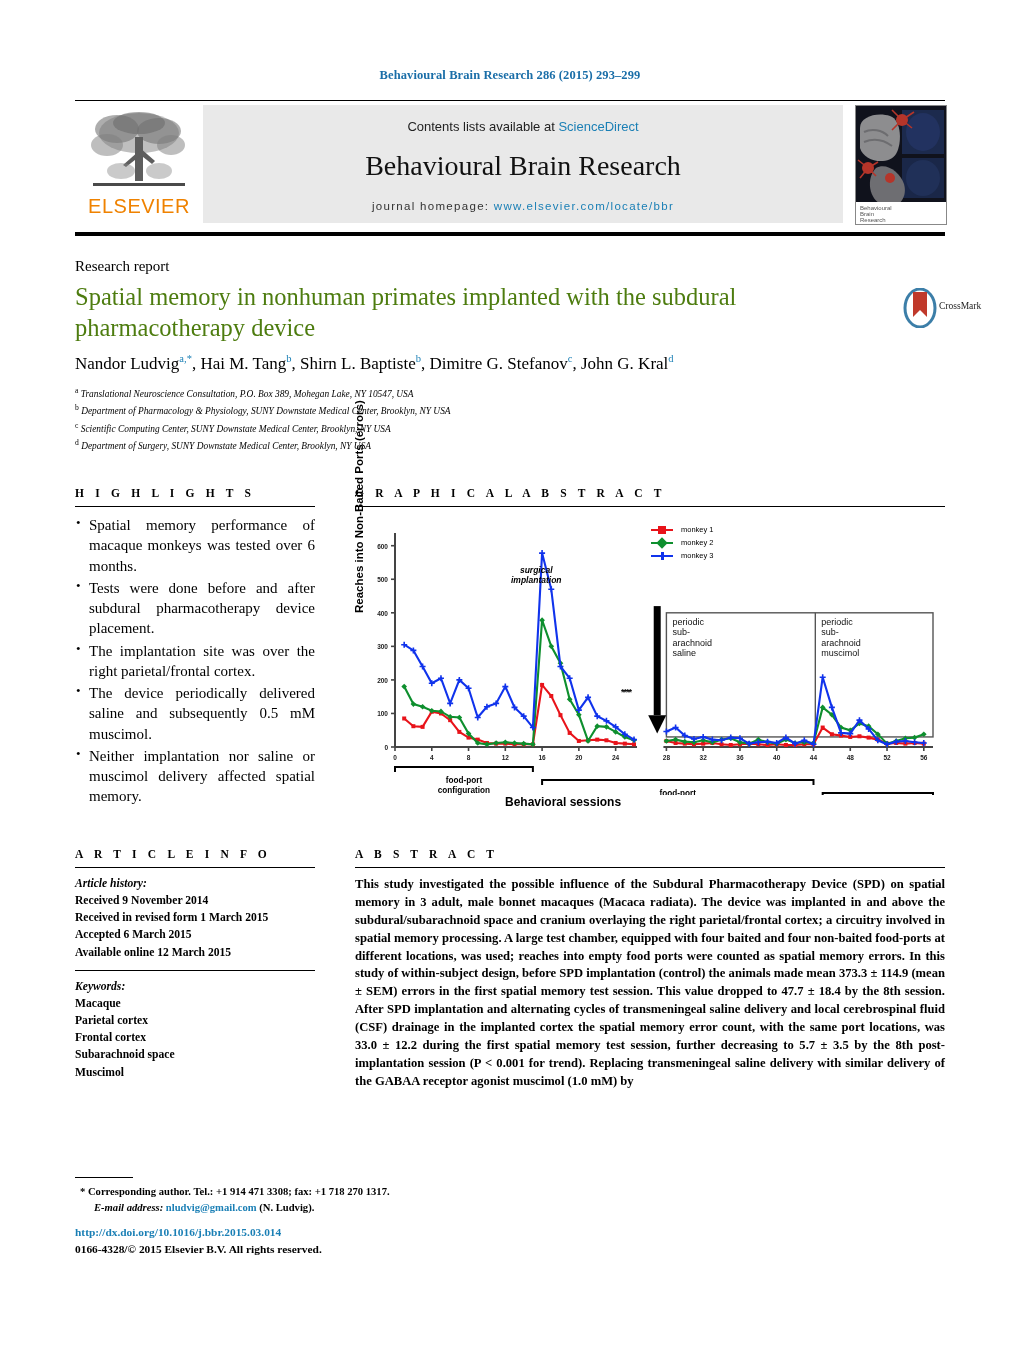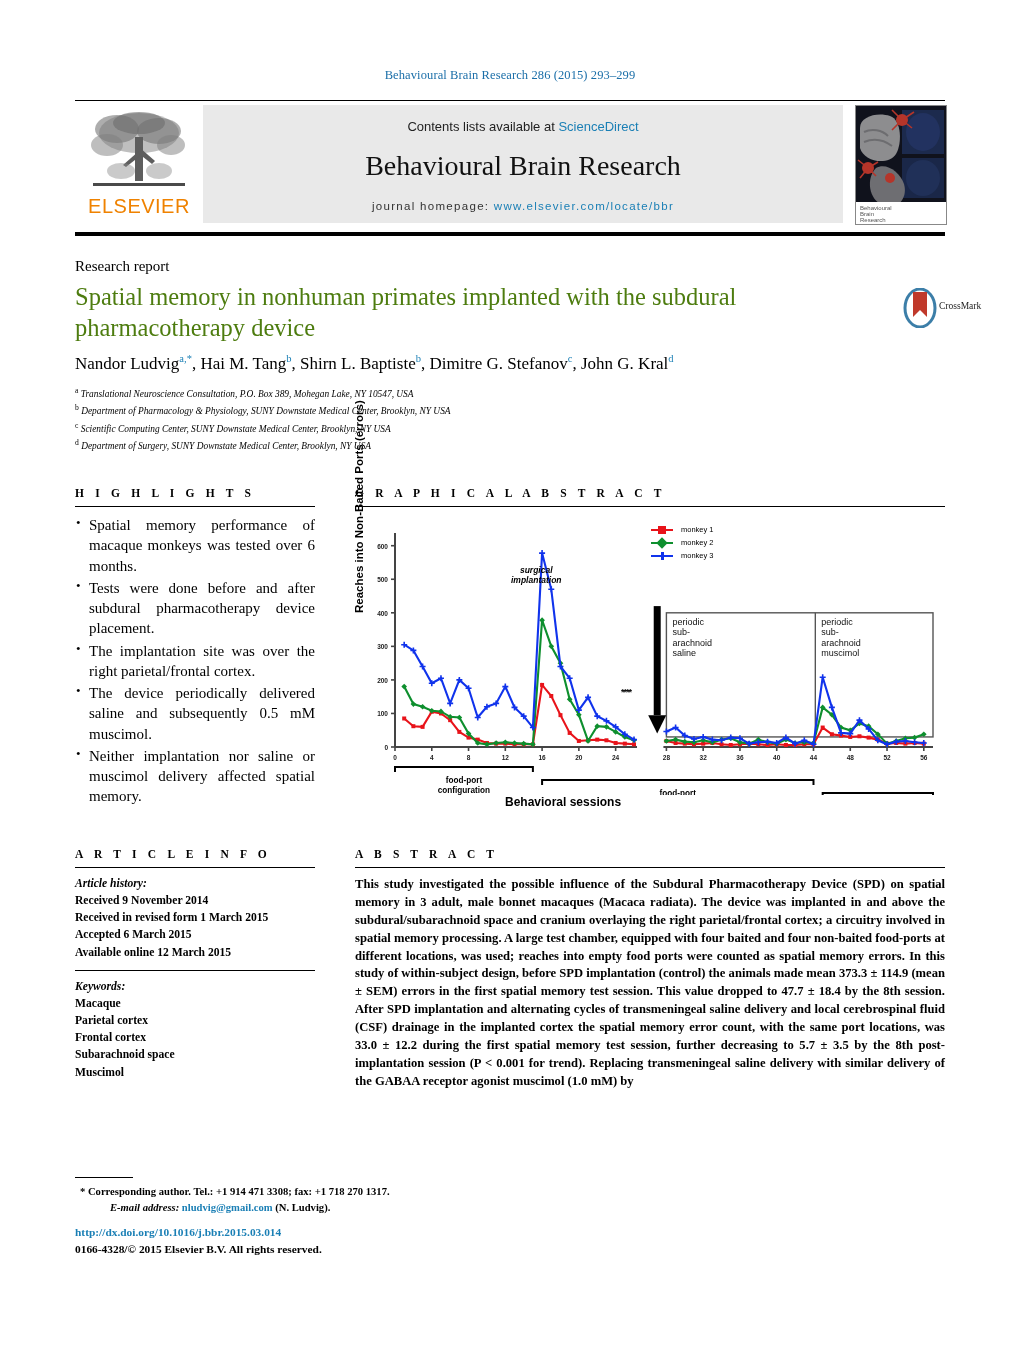--- a/index.html
+++ b/index.html
@@ -1,21 +1,21 @@
 <!DOCTYPE html>
 <html><head>
 <meta charset="utf-8">
 <style>
   html,body{margin:0;padding:0;background:#ffffff;}
   body{width:1020px;height:1351px;font-family:"Liberation Serif",serif;color:#000;position:relative;overflow:hidden;}
   .page{position:relative;width:1020px;height:1351px;}
 
   
   .runhead{position:absolute;top:68px;left:0;width:1020px;text-align:center;
-           font-family:"Liberation Serif",serif;font-weight:normal;font-size:12.5px;
+           font-family:"Liberation Serif",serif;font-weight:bold;font-size:12.5px;
            color:#1a6ea8;letter-spacing:.1px;}
 
   
   .rule-thin{position:absolute;left:75px;width:870px;border-top:1.5px solid #000;}
   .masthead{position:absolute;left:75px;top:105px;width:870px;height:122px;}
   .mast-logo{position:absolute;left:0;top:0;width:128px;height:122px;}
   .mast-center{position:absolute;left:128px;top:0;width:640px;height:118px;background:#e9e9e9;}
   .contents{position:absolute;top:14px;left:0;width:100%;text-align:center;font-size:13px;
             font-family:"Liberation Sans",sans-serif;color:#222;}
   .contents a{color:#1a7fb5;text-decoration:none;}
@@ -81,21 +81,21 @@
   .hr2{border-top:1px solid #000;margin:9px 0 7px 0;}
 
   
   .abs-body{margin-top:8px;font-size:12.6px;line-height:1.42;text-align:justify;
             font-family:"Liberation Serif",serif;font-weight:bold;}
 
   
   .fnrule{position:absolute;left:75px;top:1177px;width:58px;border-top:1.6px solid #000;}
   .footnote{position:absolute;left:80px;top:1184px;width:520px;font-size:10.6px;line-height:1.5;
             font-family:"Liberation Serif",serif;font-weight:bold;}
-  .footnote i{font-style:italic;margin-left:16px;}
+  .footnote i{font-style:italic;}
   .footnote a{color:#1a7fb5;text-decoration:none;}
   .doi{position:absolute;left:75px;top:1226px;font-size:11.4px;color:#1a7fb5;
        font-family:"Liberation Serif",serif;font-weight:bold;}
   .copyright{position:absolute;left:75px;top:1243px;font-size:11.4px;
              font-family:"Liberation Serif",serif;font-weight:bold;}
 </style>
 </head>
 <body>
 
 <div class="page">

